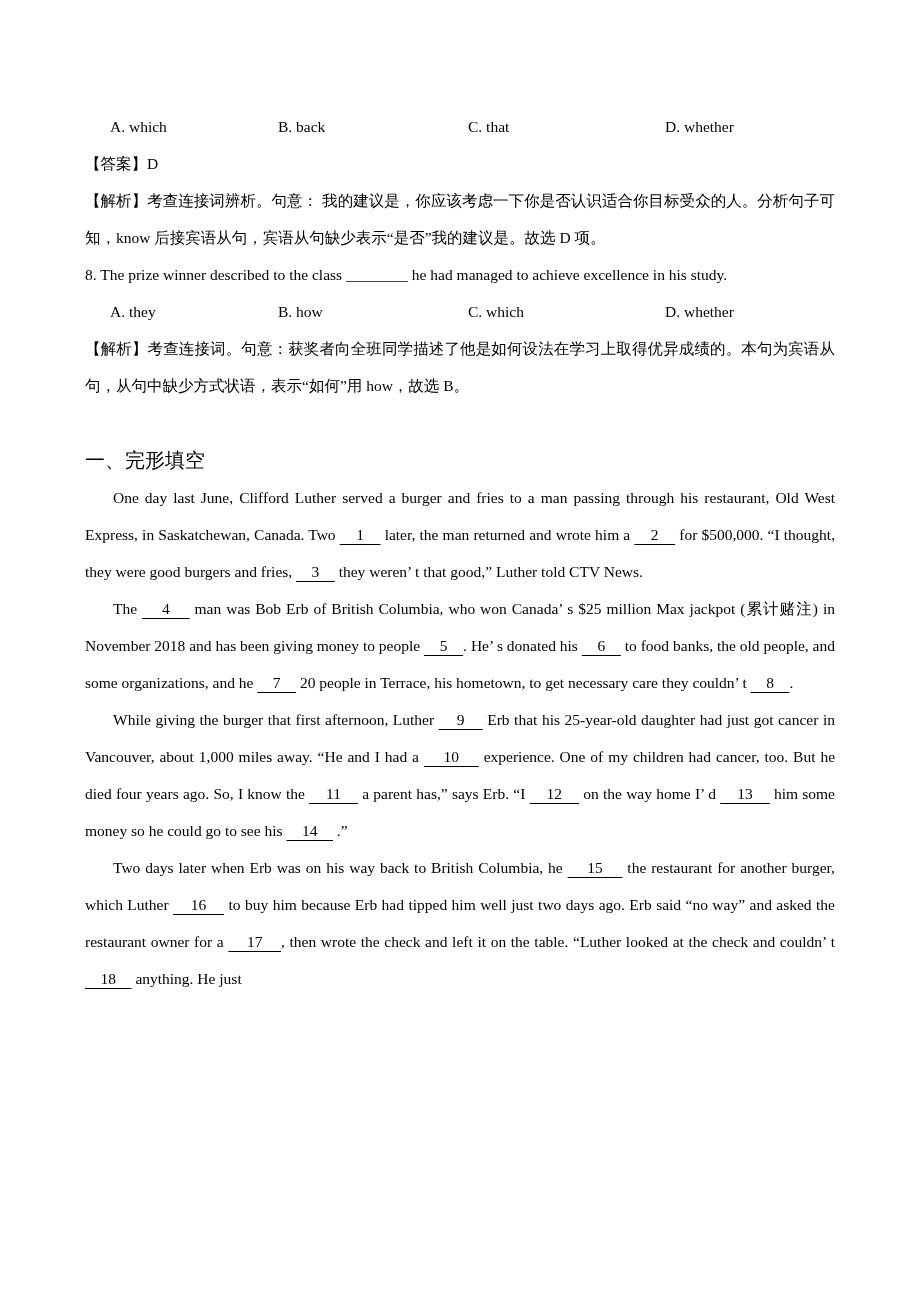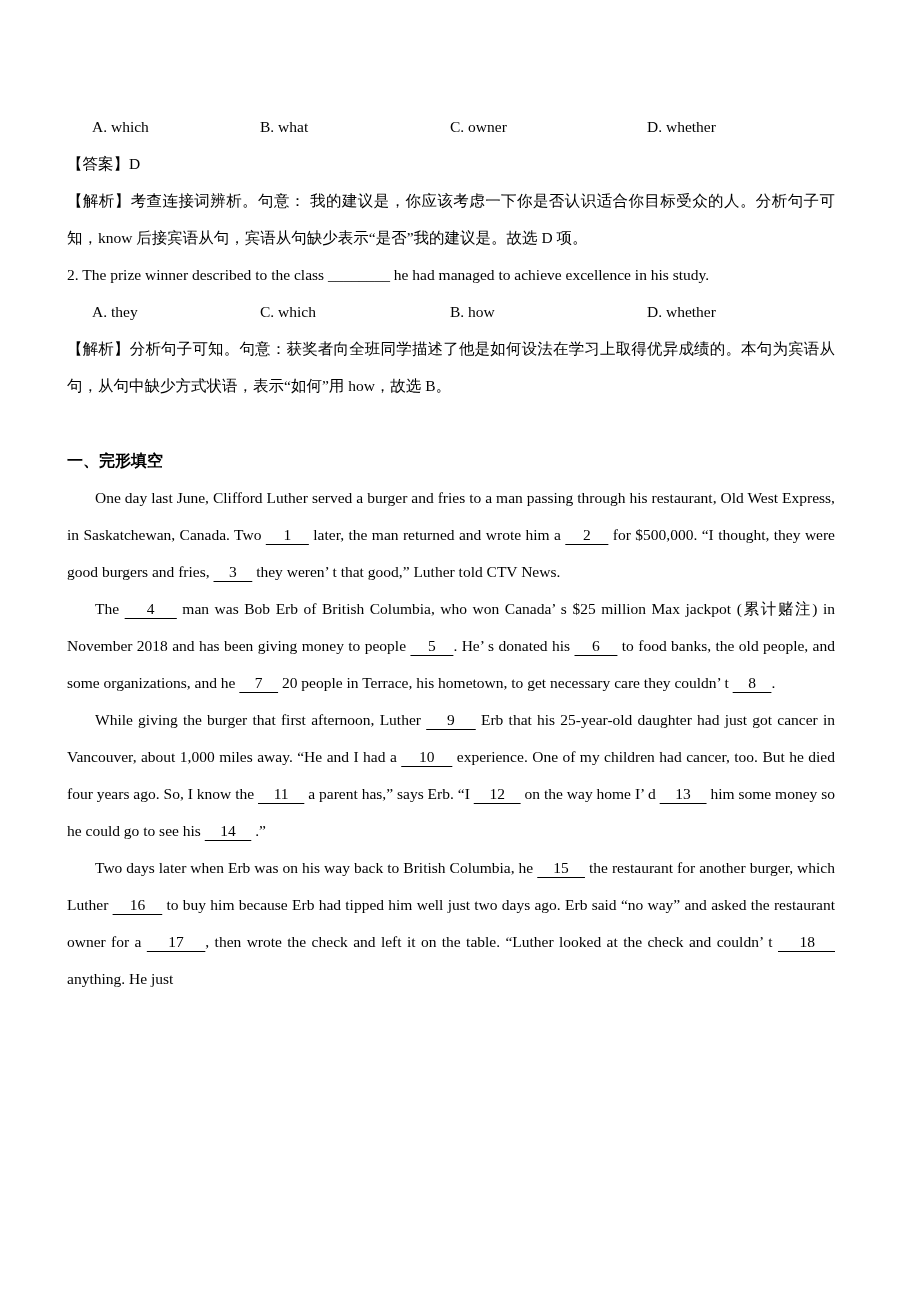--- a/index.html
+++ b/index.html
@@ -5,21 +5,21 @@
   html, body {
     margin: 0;
     padding: 0;
     background: #ffffff;
   }
   .page {
     position: relative;
     width: 920px;
     height: 1302px;
     box-sizing: border-box;
-    padding: 108px 85px 0 67px;
+    padding: 108px 85px 0 85px;
     overflow: hidden;
     background: #ffffff;
     color: #000000;
     font-family: "Liberation Serif", "DejaVu Serif", serif;
     font-size: 15.5px;
     line-height: 37px;
   }
   p, h2 {
     margin: 0;
     padding: 0;
@@ -31,59 +31,59 @@
     display: flex;
     padding-left: 25px;
     white-space: nowrap;
   }
   .opt { display: inline-block; }
   .opt:nth-child(1) { width: 168px; }
   .opt:nth-child(2) { width: 190px; }
   .opt:nth-child(3) { width: 197px; }
   .section-heading {
     font-family: "Liberation Sans", "DejaVu Sans", sans-serif;
-    font-weight: bold;
-    font-size: 16px;
+    font-weight: normal;
+    font-size: 20px;
     line-height: 37px;
     margin-top: 38px;
   }
   .cloze {
     text-indent: 28px;
   }
   .blank {
     text-decoration: underline;
     text-underline-offset: 4px;
     white-space: nowrap;
   }
 </style>
 </head>
 <body>
 
 <div class="page">
 
   <div class="options-row">
     <span class="opt">A. which</span>
-    <span class="opt">B. what</span>
-    <span class="opt">C. owner</span>
+    <span class="opt">B. back</span>
+    <span class="opt">C. that</span>
     <span class="opt">D. whether</span>
   </div>
 
   <p class="para">【答案】D</p>
   <p class="para">【解析】考查连接词辨析。句意： 我的建议是，你应该考虑一下你是否认识适合你目标受众的人。分析句子可知，know 后接宾语从句，宾语从句缺少表示“是否”我的建议是。故选 D 项。</p>
 
-  <p class="para">2. The prize winner described to the class ________ he had managed to achieve excellence in his study.</p>
+  <p class="para">8. The prize winner described to the class ________ he had managed to achieve excellence in his study.</p>
 
   <div class="options-row">
     <span class="opt">A. they</span>
+    <span class="opt">B. how</span>
     <span class="opt">C. which</span>
-    <span class="opt">B. how</span>
     <span class="opt">D. whether</span>
   </div>
 
-  <p class="para">【解析】分析句子可知。句意：获奖者向全班同学描述了他是如何设法在学习上取得优异成绩的。本句为宾语从句，从句中缺少方式状语，表示“如何”用 how，故选 B。</p>
+  <p class="para">【解析】考查连接词。句意：获奖者向全班同学描述了他是如何设法在学习上取得优异成绩的。本句为宾语从句，从句中缺少方式状语，表示“如何”用 how，故选 B。</p>
 
   <h2 class="section-heading">一、完形填空</h2>
 
   <p class="para cloze"><span>One day last June, Clifford Luther served a burger and fries to a man passing through his restaurant, Old West Express, in Saskatchewan, Canada. Two </span><span class="blank">&nbsp;&nbsp;&nbsp;&nbsp;1&nbsp;&nbsp;&nbsp;&nbsp;</span><span> later, the man returned and wrote him a </span><span class="blank">&nbsp;&nbsp;&nbsp;&nbsp;2&nbsp;&nbsp;&nbsp;&nbsp;</span><span> for $500,000. “I thought, they were good burgers and fries, </span><span class="blank">&nbsp;&nbsp;&nbsp;&nbsp;3&nbsp;&nbsp;&nbsp;&nbsp;</span><span> they weren’ t that good,” Luther told CTV News.</span></p>
   <p class="para cloze"><span>The </span><span class="blank">&nbsp;&nbsp;&nbsp;&nbsp;4&nbsp;&nbsp;&nbsp;&nbsp;</span><span> man was Bob Erb of British Columbia, who won Canada’ s $25 million Max jackpot (累计赌注) in November 2018 and has been giving money to people </span><span class="blank">&nbsp;&nbsp;&nbsp;&nbsp;5&nbsp;&nbsp;&nbsp;&nbsp;</span><span>. He’ s donated his </span><span class="blank">&nbsp;&nbsp;&nbsp;&nbsp;6&nbsp;&nbsp;&nbsp;&nbsp;</span><span> to food banks, the old people, and some organizations, and he </span><span class="blank">&nbsp;&nbsp;&nbsp;&nbsp;7&nbsp;&nbsp;&nbsp;&nbsp;</span><span> 20 people in Terrace, his hometown, to get necessary care they couldn’ t </span><span class="blank">&nbsp;&nbsp;&nbsp;&nbsp;8&nbsp;&nbsp;&nbsp;&nbsp;</span><span>.</span></p>
   <p class="para cloze"><span>While giving the burger that first afternoon, Luther </span><span class="blank">&nbsp;&nbsp;&nbsp;&nbsp;9&nbsp;&nbsp;&nbsp;&nbsp;</span><span> Erb that his 25-year-old daughter had just got cancer in Vancouver, about 1,000 miles away. “He and I had a </span><span class="blank">&nbsp;&nbsp;&nbsp;&nbsp;10&nbsp;&nbsp;&nbsp;&nbsp;</span><span> experience. One of my children had cancer, too. But he died four years ago. So, I know the </span><span class="blank">&nbsp;&nbsp;&nbsp;&nbsp;11&nbsp;&nbsp;&nbsp;&nbsp;</span><span> a parent has,” says Erb. “I </span><span class="blank">&nbsp;&nbsp;&nbsp;&nbsp;12&nbsp;&nbsp;&nbsp;&nbsp;</span><span> on the way home I’ d </span><span class="blank">&nbsp;&nbsp;&nbsp;&nbsp;13&nbsp;&nbsp;&nbsp;&nbsp;</span><span> him some money so he could go to see his </span><span class="blank">&nbsp;&nbsp;&nbsp;&nbsp;14&nbsp;&nbsp;&nbsp;&nbsp;</span><span> .”</span></p>
   <p class="para cloze"><span>Two days later when Erb was on his way back to British Columbia, he </span><span class="blank">&nbsp;&nbsp;&nbsp;&nbsp;15&nbsp;&nbsp;&nbsp;&nbsp;</span><span> the restaurant for another burger, which Luther </span><span class="blank">&nbsp;&nbsp;&nbsp;&nbsp;16&nbsp;&nbsp;&nbsp;&nbsp;</span><span> to buy him because Erb had tipped him well just two days ago. Erb said “no way” and asked the restaurant owner for a </span><span class="blank">&nbsp;&nbsp;&nbsp;&nbsp;17&nbsp;&nbsp;&nbsp;&nbsp;</span><span>, then wrote the check and left it on the table. “Luther looked at the check and couldn’ t </span><span class="blank">&nbsp;&nbsp;&nbsp;&nbsp;18&nbsp;&nbsp;&nbsp;&nbsp;</span><span> anything. He just</span></p>
 
 </div>
 

